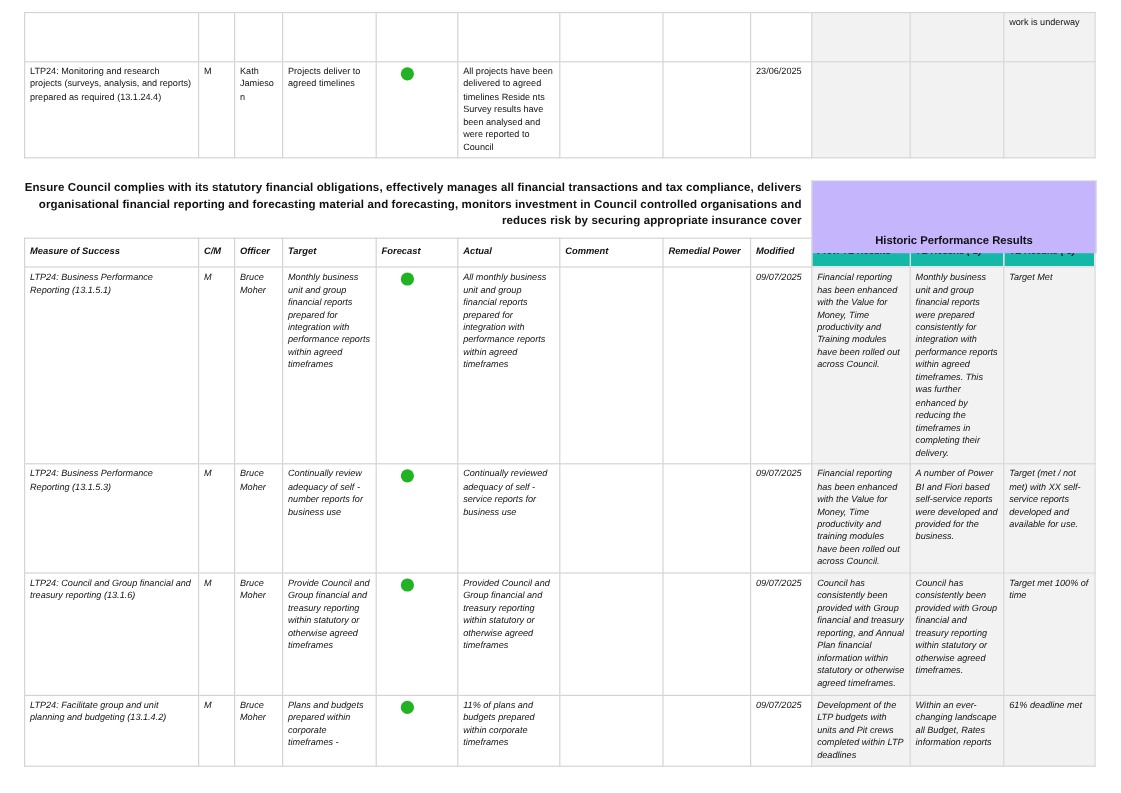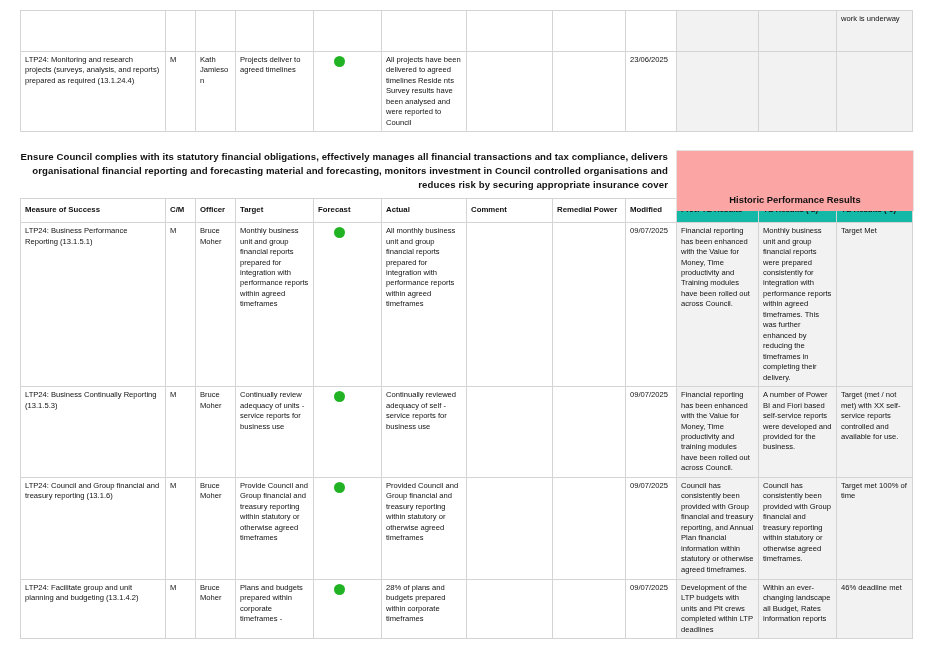--- a/index.html
+++ b/index.html
@@ -113,37 +113,37 @@
     color: #111;
   }
 
   
   .historic-banner {
     position: absolute;
     right: 0px;
     top: 0px;
     width: 238px;
     height: 61px;
-    background: #fca5a5;
+    background: #c4b5fd;
     border: 1px solid #e2e2e2;
     border-bottom: none;
     box-sizing: border-box;
     display: flex;
     align-items: flex-end;
     justify-content: center;
     padding-bottom: 6px;
   }
   .historic-banner-text {
     font-size: 9.4px;
     font-weight: bold;
     color: #111;
   }
 
   
-  .main-table { margin-top: 7px; }
+  .main-table { margin-top: 7px; font-style: italic; }
   .main-table thead th {
     font-weight: bold;
     font-size: 7.8px;
     background: #ffffff;
     height: 15px;
     vertical-align: middle;
     padding-top: 4px;
     padding-bottom: 4px;
   }
   .main-table thead th.shaded { background: #14b8a6; }
@@ -258,34 +258,34 @@
         </td>
         <td>All monthly business unit and group financial reports prepared for integration with performance reports within agreed timeframes</td>
         <td></td>
         <td></td>
         <td>09/07/2025</td>
         <td class="shaded">Financial reporting has been enhanced with the Value for Money, Time productivity and Training modules have been rolled out across Council.</td>
         <td class="shaded">Monthly business unit and group financial reports were prepared consistently for integration with performance reports within agreed timeframes. This was further enhanced by reducing the timeframes in completing their delivery.</td>
         <td class="shaded">Target Met</td>
       </tr>
       <tr class="r2">
-        <td>LTP24: Business Continually Reporting (13.1.5.3)</td>
+        <td>LTP24: Business Performance Reporting (13.1.5.3)</td>
         <td class="cm">M</td>
         <td>Bruce Moher</td>
-        <td>Continually review adequacy of units - service reports for business use</td>
+        <td>Continually review adequacy of self - number reports for business use</td>
         <td class="dot-cell">
           <span class="dot" style="background: rgb(34, 179, 36);"></span>
         </td>
         <td>Continually reviewed adequacy of self - service reports for business use</td>
         <td></td>
         <td></td>
         <td>09/07/2025</td>
         <td class="shaded">Financial reporting has been enhanced with the Value for Money, Time productivity and training modules have been rolled out across Council.</td>
         <td class="shaded">A number of Power BI and Fiori based self-service reports were developed and provided for the business.</td>
-        <td class="shaded">Target (met / not met) with XX self-service reports controlled and available for use.</td>
+        <td class="shaded">Target (met / not met) with XX self-service reports developed and available for use.</td>
       </tr>
       <tr class="r3">
         <td>LTP24: Council and Group financial and treasury reporting (13.1.6)</td>
         <td class="cm">M</td>
         <td>Bruce Moher</td>
         <td>Provide Council and Group financial and treasury reporting within statutory or otherwise agreed timeframes</td>
         <td class="dot-cell">
           <span class="dot" style="background: rgb(34, 179, 36);"></span>
         </td>
         <td>Provided Council and Group financial and treasury reporting within statutory or otherwise agreed timeframes</td>
@@ -297,24 +297,24 @@
         <td class="shaded">Target met 100% of time</td>
       </tr>
       <tr class="r4">
         <td>LTP24: Facilitate group and unit planning and budgeting (13.1.4.2)</td>
         <td class="cm">M</td>
         <td>Bruce Moher</td>
         <td>Plans and budgets prepared within corporate timeframes -</td>
         <td class="dot-cell">
           <span class="dot" style="background: rgb(34, 179, 36);"></span>
         </td>
-        <td>28% of plans and budgets prepared within corporate timeframes</td>
+        <td>11% of plans and budgets prepared within corporate timeframes</td>
         <td></td>
         <td></td>
         <td>09/07/2025</td>
         <td class="shaded">Development of the LTP budgets with units and Pit crews completed within LTP deadlines</td>
         <td class="shaded">Within an ever-changing landscape all Budget, Rates information reports</td>
-        <td class="shaded">46% deadline met</td>
+        <td class="shaded">61% deadline met</td>
       </tr>
     </tbody>
   </table>
 
 </div>
 
 </body></html>

